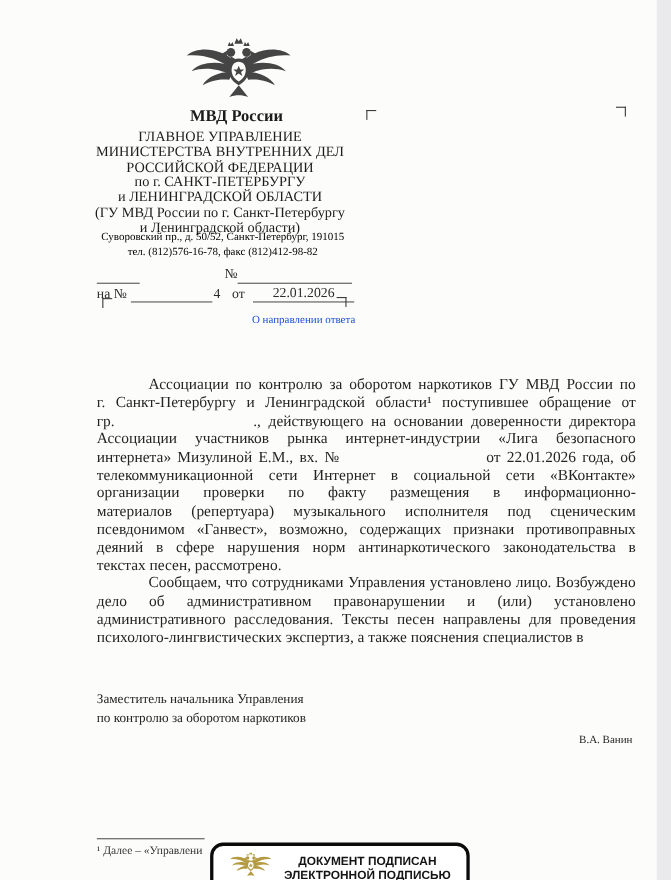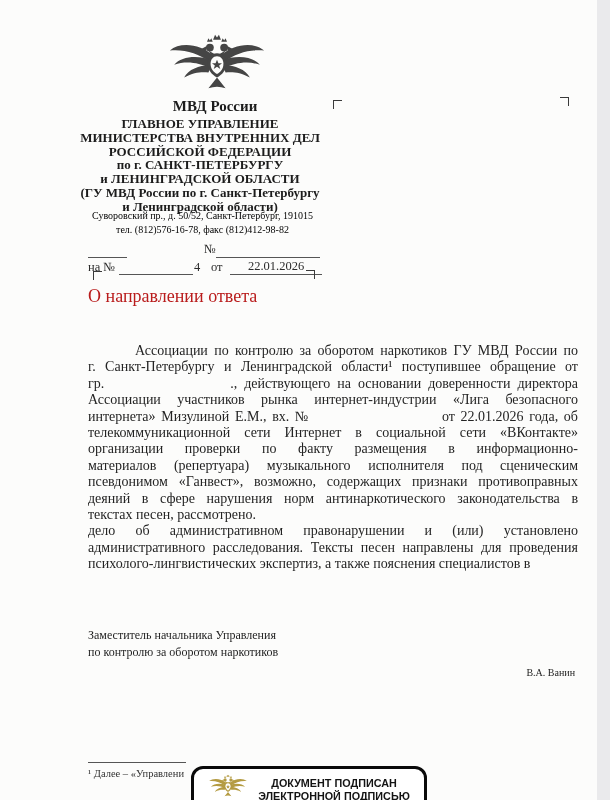--- a/index.html
+++ b/index.html
@@ -8,21 +8,21 @@
     background:#fcfcfb; overflow:hidden;
     font-family:"Liberation Serif","DejaVu Serif",serif;
     color:#262626;
   }
   .right-strip{position:absolute; right:0; top:0; width:13px; height:800px; background:#eaeaec;}
   
   .emblem-main{position:absolute; left:167px; top:33px; width:100px; height:62px; color:#454545;}
   .org-short{position:absolute; left:115px; top:98px; width:200px; text-align:center;
     font-weight:bold; font-size:15px; color:#1c1c1c;}
   .org-block{position:absolute; left:30px; top:117px; width:340px; text-align:center;
-    font-weight:bold; font-size:13px; line-height:13.8px; color:#1c1c1c;}
+    font-weight:normal; font-size:13px; line-height:13.8px; color:#1c1c1c;}
   .addr-block{position:absolute; left:30px; top:209px; width:345px; text-align:center;
     font-size:10px; line-height:14px; color:#000000;}
   
   .rline{position:absolute; border-bottom:1px solid #555; height:1px;}
   .rl-a{left:88px; top:256px; width:39px;}
   .rl-b{left:216px; top:256px; width:104px;}
   .rl-c{left:119px; top:273px; width:74px;}
   .rl-d{left:230px; top:273px; width:92px;}
   .rlabel{position:absolute; font-size:12.5px; color:#2b2b2b;}
   .num-label{left:204px; top:242px;}
@@ -31,22 +31,22 @@
   .from-label{left:211px; top:260px;}
   .ref-date{left:230px; top:259px; width:92px; text-align:center;}
   
   .cm{position:absolute; width:8px; height:8px;}
   .cm-tl{border-top:1.5px solid #3a3a3a; border-left:1.5px solid #3a3a3a;}
   .cm-tr{border-top:1.5px solid #3a3a3a; border-right:1.5px solid #3a3a3a;}
   .cm1{left:333px; top:100px;}
   .cm2{left:560px; top:97px;}
   .cm3{left:93px; top:271px;}
   .cm4{left:306px; top:270px;}
-  .subject{position:absolute; left:88px; top:286px; width:235px; text-align:left;
-    font-size:18px; color:#b91c1c;}
+  .subject{position:absolute; left:88px; top:286px; width:235px; text-align:right;
+    font-size:10px; color:#1d4ed8;}
   
   .body-text{position:absolute; left:88px; top:343px; width:490px;
     font-size:14px; color:#242424;}
   .bline{line-height:16.4px; white-space:normal;}
   .bline.just{text-align:justify; text-align-last:justify; text-justify:inter-word;}
   .bline.ind{text-indent:47px;}
   .gap{display:inline-block; height:1px;}
   
   .sig-pos{position:absolute; left:88px; top:627px; font-size:12px; line-height:17px; color:#242424;}
   .sig-name{position:absolute; left:455px; top:667px; width:120px; text-align:right;
@@ -138,20 +138,21 @@
       <div class="bline just">г. Санкт-Петербургу и Ленинградской области¹ поступившее обращение от</div>
       <div class="bline just">гр. <span class="gap" style="width: 112px;"></span> ., действующего на основании доверенности директора</div>
       <div class="bline just">Ассоциации участников рынка интернет-индустрии «Лига безопасного</div>
       <div class="bline just">интернета» Мизулиной Е.М., вх. № <span class="gap" style="width: 120px;"></span> от 22.01.2026 года, об</div>
       <div class="bline just">телекоммуникационной сети Интернет в социальной сети «ВКонтакте»</div>
       <div class="bline just">организации проверки по факту размещения в информационно-</div>
       <div class="bline just">материалов (репертуара) музыкального исполнителя под сценическим</div>
       <div class="bline just">псевдонимом «Ганвест», возможно, содержащих признаки противоправных</div>
       <div class="bline just">деяний в сфере нарушения норм антинаркотического законодательства в</div>
       <div class="bline">текстах песен, рассмотрено.</div>
+      <div class="bline just ind">Сообщаем, что сотрудниками Управления установлено лицо. Возбуждено</div>
       <div class="bline just">дело об административном правонарушении и (или) установлено</div>
       <div class="bline just">административного расследования. Тексты песен направлены для проведения</div>
       <div class="bline">психолого-лингвистических экспертиз, а также пояснения специалистов в</div>
     </div>
 
   <div class="sig-pos">
     <div>Заместитель начальника Управления</div>
     <div>по контролю за оборотом наркотиков</div>
   </div>
   <div class="sig-name">В.А. Ванин</div>

